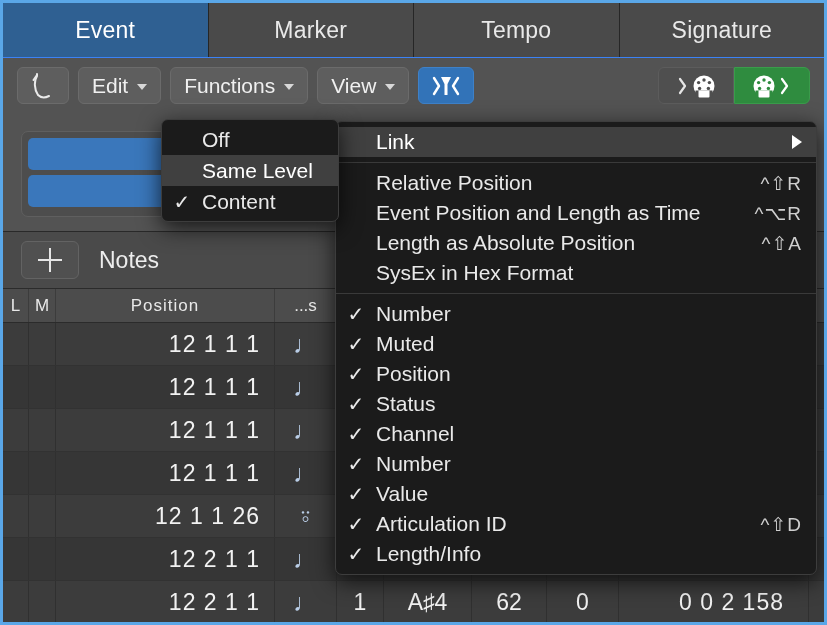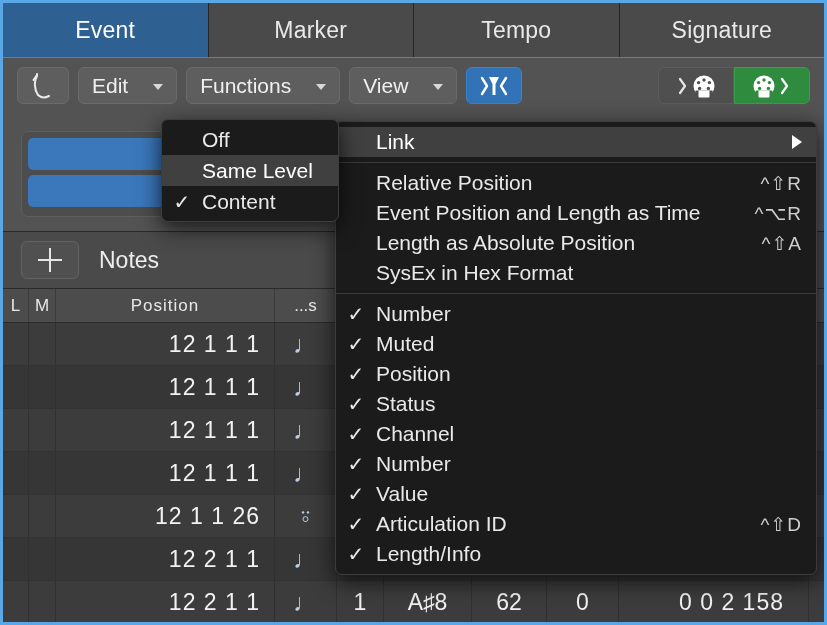--- a/index.html
+++ b/index.html
@@ -49,21 +49,21 @@
     gap: 9px;
   }
   .tbtn {
     height: 37px;
     background: #5e5e5e;
     border: 1px solid #6b6b6b;
     border-radius: 6px;
     color: #f0f0f0;
     font-size: 21px;
     display: flex; align-items: center; justify-content: center;
-    gap: 25px;
+    gap: 9px;
     padding: 0 13px;
     cursor: default;
     white-space: nowrap;
   }
   .tbtn.icononly { width: 52px; padding: 0; }
   .chev {
     width: 0; height: 0;
     border-left: 5.5px solid transparent;
     border-right: 5.5px solid transparent;
     border-top: 6px solid #d8d8d8;
@@ -413,21 +413,21 @@
           <div class="c c-len"></div>
         </div>
         <div class="row">
           <div class="c c-l"></div>
           <div class="c c-m"></div>
           <div class="c c-pos">12 2 1      1</div>
           <div class="c c-sts">
             <span class="notegl">♩</span>
           </div>
           <div class="c c-ch">1</div>
-          <div class="c c-num">A♯8</div>
+          <div class="c c-num">A♯4</div>
           <div class="c c-val">62</div>
           <div class="c c-art">0</div>
           <div class="c c-len">0 0 2 158</div>
         </div>
       </div>
   </div>
 
   <div class="menu" id="menu-view">
       <div class="mi sel">
         <span class="tick"></span>

